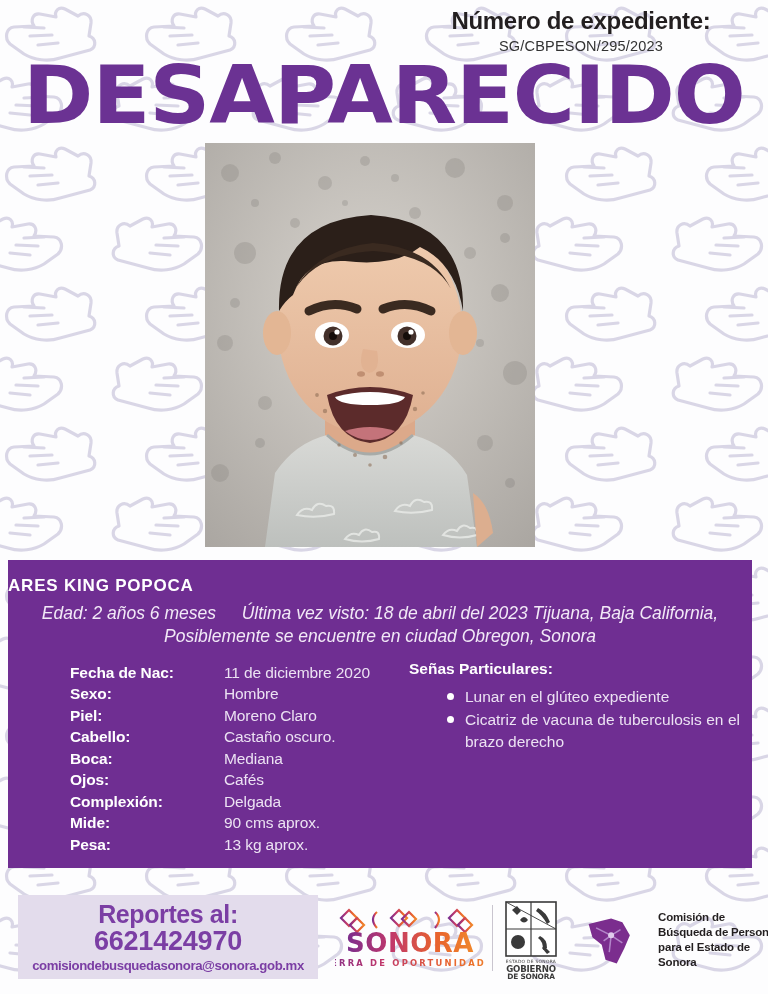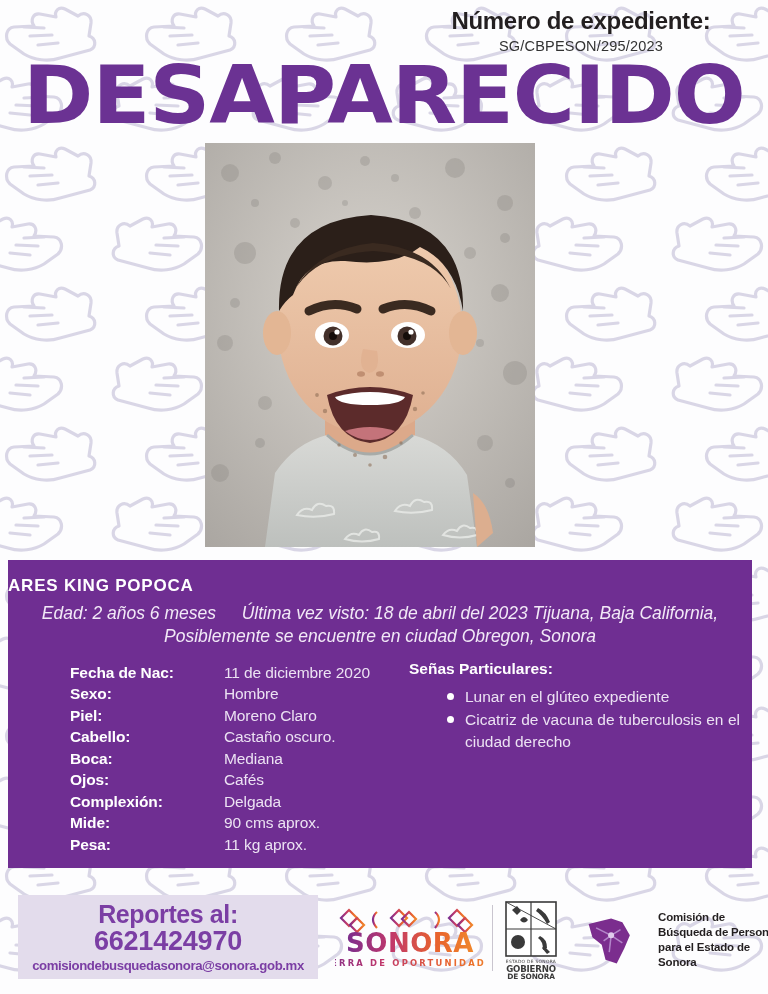--- a/index.html
+++ b/index.html
@@ -515,29 +515,29 @@
         <div class="drow">
           <div class="dlabel">Complexión:</div>
           <div class="dvalue">Delgada</div>
         </div>
         <div class="drow">
           <div class="dlabel">Mide:</div>
           <div class="dvalue">90 cms aprox.</div>
         </div>
         <div class="drow">
           <div class="dlabel">Pesa:</div>
-          <div class="dvalue">11 kg aprox.</div>
+          <div class="dvalue">13 kg aprox.</div>
         </div>
       </div>
 
       <div class="right-col">
         <div class="senas-title">Señas Particulares:</div>
         <ul class="senas-list">
           <li>Lunar en el glúteo expediente</li>
-          <li>Cicatriz de vacuna de tuberculosis en el ciudad derecho</li>
+          <li>Cicatriz de vacuna de tuberculosis en el brazo derecho</li>
         </ul>
       </div>
 
     </div>
   </div>
 
   <div class="footer-box">
     <div class="rep-label">Reportes al:</div>
     <div class="rep-phone">6621424970</div>
     <div class="rep-mail">comisiondebusquedasonora@sonora.gob.mx</div>

